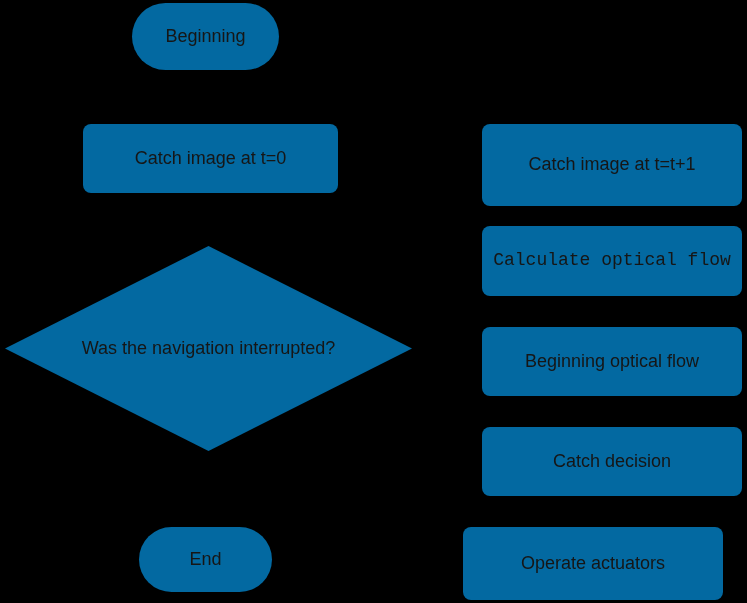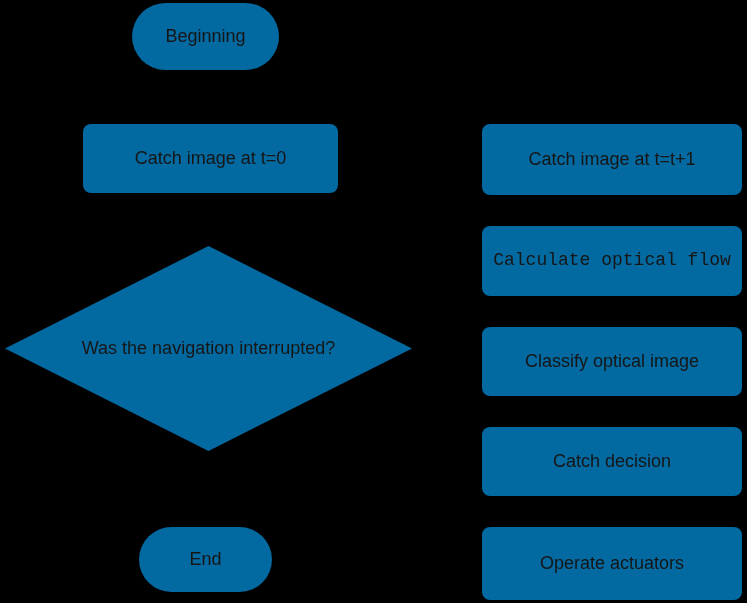--- a/index.html
+++ b/index.html
@@ -35,25 +35,25 @@
   }
   .decision {
     clip-path: polygon(50% 0%, 100% 50%, 50% 100%, 0% 50%);
   }
 
   
   #n-beginning        { left: 132px; top: 3px;   width: 147px; height: 67px; }
   #n-catch-t0         { left: 83px;  top: 124px; width: 255px; height: 69px; }
   #n-interrupted      { left: 5px;   top: 246px; width: 407px; height: 205px; }
   #n-end              { left: 139px; top: 527px; width: 133px; height: 65px; }
-  #n-catch-t1         { left: 482px; top: 124px; width: 260px; height: 71px; }
+  #n-catch-t1         { left: 482px; top: 124px; width: 260px; height: 82px; }
   #n-calc-flow        { left: 482px; top: 226px; width: 260px; height: 70px; font-family: Liberation Mono, monospace; }
   #n-classify-flow    { left: 482px; top: 327px; width: 260px; height: 69px; }
   #n-make-decision    { left: 482px; top: 427px; width: 260px; height: 69px; }
-  #n-operate          { left: 482px; top: 527px; width: 260px; height: 73px; }
+  #n-operate          { left: 463px; top: 527px; width: 260px; height: 73px; }
 </style>
 </head>
 <body>
 
 <div class="canvas">
 
   <div id="n-beginning" class="node terminator">
     <span>Beginning</span>
   </div>
 
@@ -71,21 +71,21 @@
 
   <div id="n-catch-t1" class="node process">
     <span>Catch image at t=t+1</span>
   </div>
 
   <div id="n-calc-flow" class="node process">
     <span>Calculate optical flow</span>
   </div>
 
   <div id="n-classify-flow" class="node process">
-    <span>Classify optical image</span>
+    <span>Beginning optical flow</span>
   </div>
 
   <div id="n-make-decision" class="node process">
     <span>Catch decision</span>
   </div>
 
   <div id="n-operate" class="node process">
     <span>Operate actuators</span>
   </div>
 

